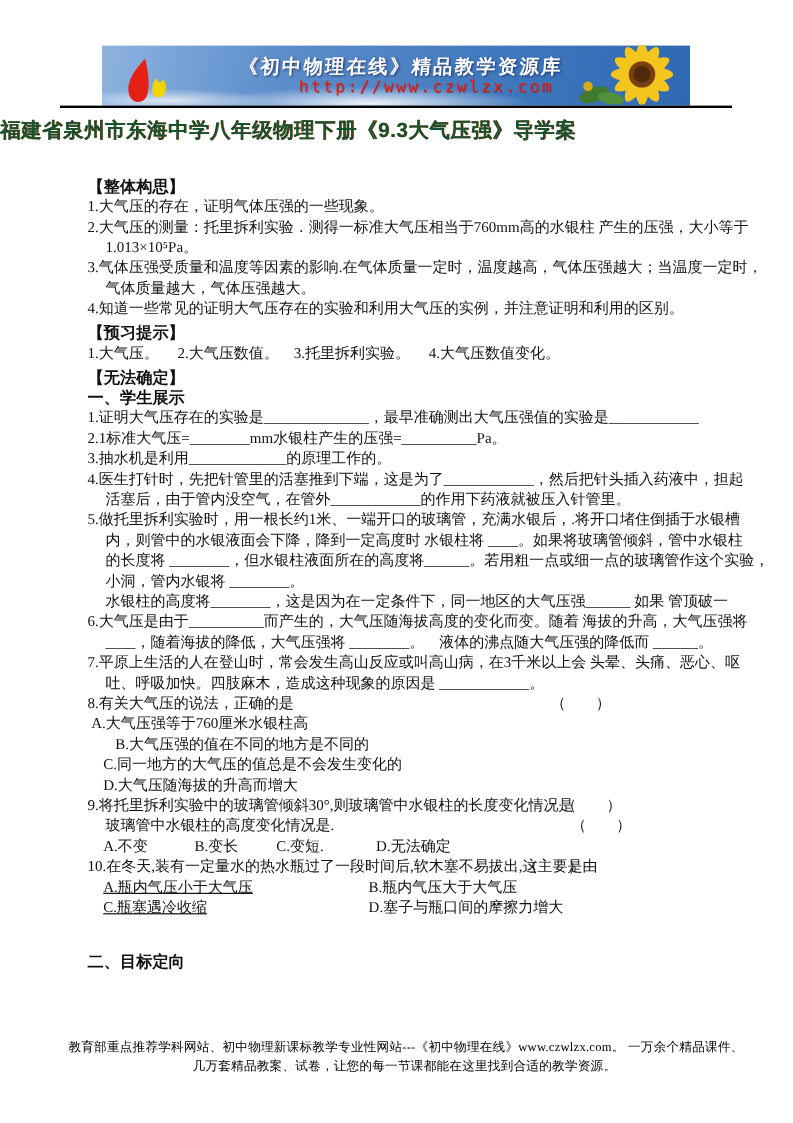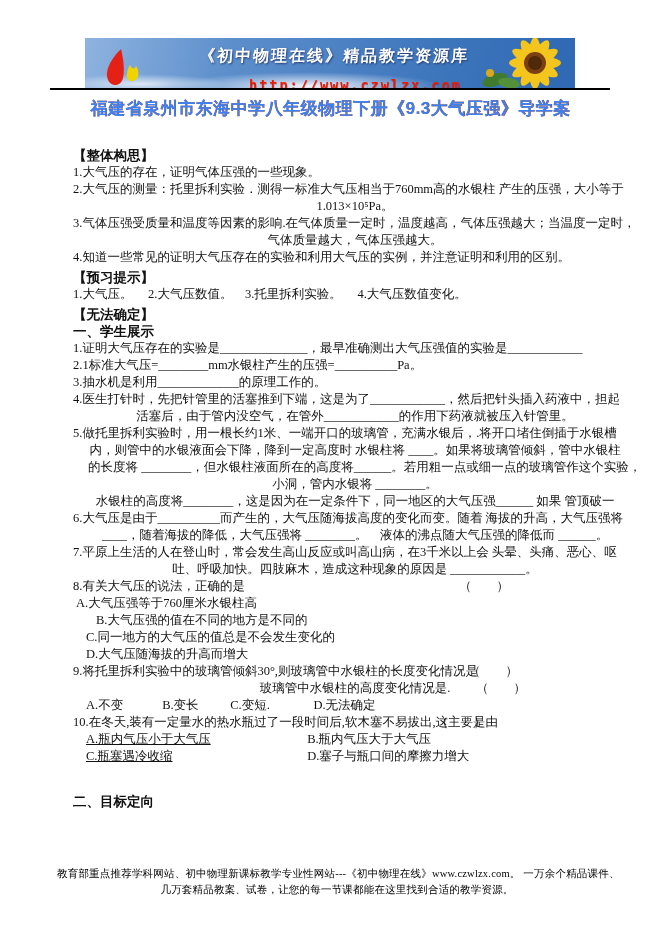--- a/index.html
+++ b/index.html
@@ -23,42 +23,42 @@
   .logo { position:absolute; left:14px; top:10px; }
   .brand {
     position:absolute; left:114px; top:8px; width:360px;
     font-family:"Liberation Sans","DejaVu Sans",sans-serif;
     font-weight:bold; font-size:16px; letter-spacing:2px; color:#ffffff;
     text-shadow:1px 1px 2px rgba(20,30,80,0.75); white-space:nowrap; transform:skewX(-4deg);
   }
   .url {
     position:absolute; left:164px; top:27px;
     font-family:"DejaVu Sans Mono","Liberation Mono",monospace;
-    font-weight:bold; font-size:13.5px; letter-spacing:2px; color:#ee1800;
-    text-shadow:0.5px 0.5px 0 rgba(120,0,0,0.4); white-space:nowrap;margin-top:12px;
+    font-weight:normal; font-size:13.5px; letter-spacing:2px; color:#ee1800;
+    text-shadow:0.5px 0.5px 0 rgba(120,0,0,0.4); white-space:nowrap;
   }
   .sunflower { position:absolute; right:2px; bottom:-4px; }
   
   .rule { position:absolute; left:50px; top:88px; width:560px; height:2px; background:#000; }
   .doc-title {
-    position:absolute; left:0; top:97px; width:661px; text-align:center;
+    position:absolute; left:0; top:97px; width:661px; text-align:left;
     font-family:"Liberation Sans","DejaVu Sans",sans-serif;
-    font-weight:bold; font-size:17px; letter-spacing:0.5px; color:#3b82f6;
+    font-weight:bold; font-size:17px; letter-spacing:0.5px; color:#14532d;
     text-shadow:0.4px 0.4px 0 #b23000; white-space:nowrap;
   }
   
   .content { position:absolute; left:57px; top:147px; width:549px; font-size:12.5px; line-height:17px;margin-left:16px; }
   .line { height:17px; white-space:nowrap; position:relative; }
   .h {
     font-family:"Liberation Sans","DejaVu Sans",sans-serif;
     font-weight:bold; font-size:13.5px; height:17px; white-space:nowrap;
   }
   .mt3 { margin-top:3px; }
   .mt28 { margin-top:28px; }
-  .cont { padding-left:15px;text-align:center; }
+  .cont { padding-left:15px; }
   .optA { padding-left:3px; }
   .optB { padding-left:23px; }
   .optCD { padding-left:13px; }
   .optrow { padding-left:13px; }
   .paren { position:absolute; top:0; }
   .p386 { left:386px; } .p395 { left:395px; } .p403 { left:403px; } .p363 { left:363px; }
   .w73 { display:inline-block; width:73px; } .w65 { display:inline-block; width:65px; }
   .w80 { display:inline-block; width:80px; } .w218 { display:inline-block; width:218px;text-decoration:underline; }
   
   .footer {

